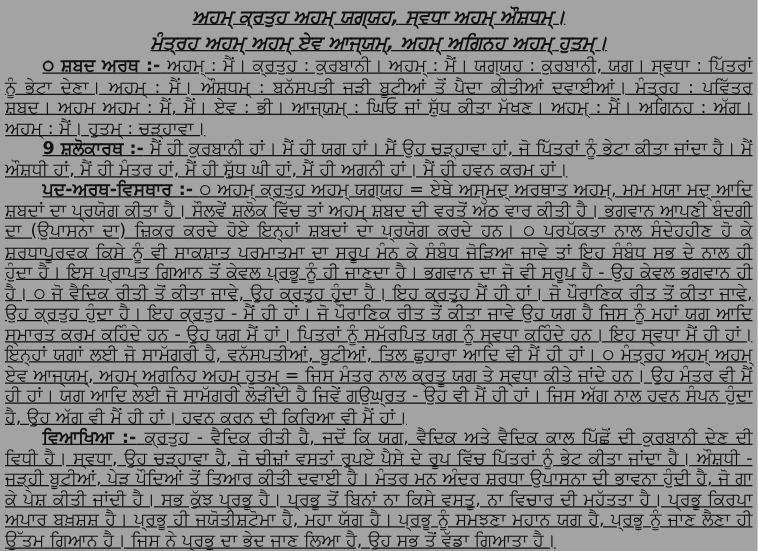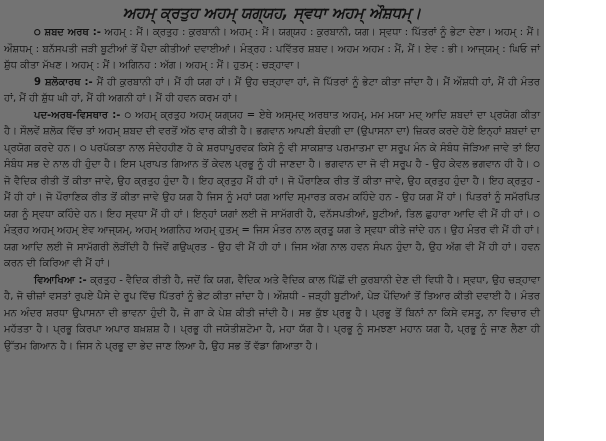--- a/index.html
+++ b/index.html
@@ -9,55 +9,57 @@
   }
   body {
     width: 606px;
     height: 441px;
     overflow: hidden;
     font-family: "DejaVu Sans", "Liberation Sans", sans-serif;
     color: #111111;
   }
   .page {
     box-sizing: border-box;
-    width: 544px;
+    width: 606px;
     height: 441px;
     padding: 3px 4px 2px 4px;
-    background: #737373;
+    background: #a3a3a3;
+    text-decoration: underline;
   }
   .shloka {
     text-align: center;
     font-weight: bold;
     font-style: italic;
     font-size: 15px;
     line-height: 21px;
     margin: 0;
     white-space: nowrap;
   }
   .body-text {
-    font-size: 10px;
+    font-size: 14px;
     line-height: 16.5px;
     text-align: justify;
     margin: 0;
     text-indent: 30px;
   }
   .sec-head {
     font-weight: bold;
     font-style: normal;
   }
   .sec-head::after {
     content: "\00a0";
   }
 </style>
 </head>
 <body>
 
 <div class="page">
 
   <p class="shloka">ਅਹਮ੍ ਕ੍ਰਤੁਹ ਅਹਮ੍ ਯਗ੍ਯਹ, ਸ੍ਵਧਾ ਅਹਮ੍ ਔਸ਼ਧਮ੍।</p>
+  <p class="shloka">ਮੰਤ੍ਰਹ ਅਹਮ੍ ਅਹਮ੍ ਏਵ ਆਜ੍ਯਮ੍, ਅਹਮ੍ ਅਗਿਨਹ ਅਹਮ੍ ਹੁਤਮ੍।</p>
 
   <p class="body-text">
     <span class="sec-head">੦ ਸ਼ਬਦ ਅਰਥ :-</span><span>ਅਹਮ੍ : ਮੈਂ। ਕ੍ਰਤੁਹ : ਕੁਰਬਾਨੀ। ਅਹਮ੍ : ਮੈਂ। ਯਗ੍ਯਹ : ਕੁਰਬਾਨੀ, ਯਗ। ਸ੍ਵਧਾ : ਪਿੱਤਰਾਂ ਨੂੰ ਭੇਟਾ ਦੇਣਾ। ਅਹਮ੍ : ਮੈਂ। ਔਸ਼ਧਮ੍ : ਬਨੱਸਪਤੀ ਜੜੀ ਬੂਟੀਆਂ ਤੋਂ ਪੈਦਾ ਕੀਤੀਆਂ ਦਵਾਈਆਂ। ਮੰਤ੍ਰਹ : ਪਵਿੱਤਰ ਸ਼ਬਦ। ਅਹਮ ਅਹਮ : ਮੈਂ, ਮੈਂ। ਏਵ : ਭੀ। ਆਜ੍ਯਮ੍ : ਘਿਓ ਜਾਂ ਸ਼ੁੱਧ ਕੀਤਾ ਮੱਖਣ। ਅਹਮ੍ : ਮੈਂ। ਅਗਿਨਹ : ਅੱਗ। ਅਹਮ੍ : ਮੈਂ। ਹੁਤਮ੍ : ਚੜ੍ਹਾਵਾ।</span>
   </p>
 
   <p class="body-text">
     <span class="sec-head">9 ਸ਼ਲੋਕਾਰਥ :-</span><span>ਮੈਂ ਹੀ ਕੁਰਬਾਨੀ ਹਾਂ। ਮੈਂ ਹੀ ਯਗ ਹਾਂ। ਮੈਂ ਉਹ ਚੜ੍ਹਾਵਾ ਹਾਂ, ਜੋ ਪਿੱਤਰਾਂ ਨੂੰ ਭੇਟਾ ਕੀਤਾ ਜਾਂਦਾ ਹੈ। ਮੈਂ ਔਸ਼ਧੀ ਹਾਂ, ਮੈਂ ਹੀ ਮੰਤਰ ਹਾਂ, ਮੈਂ ਹੀ ਸ਼ੁੱਧ ਘੀ ਹਾਂ, ਮੈਂ ਹੀ ਅਗਨੀ ਹਾਂ। ਮੈਂ ਹੀ ਹਵਨ ਕਰਮ ਹਾਂ।</span>
   </p>
 
   <p class="body-text">

